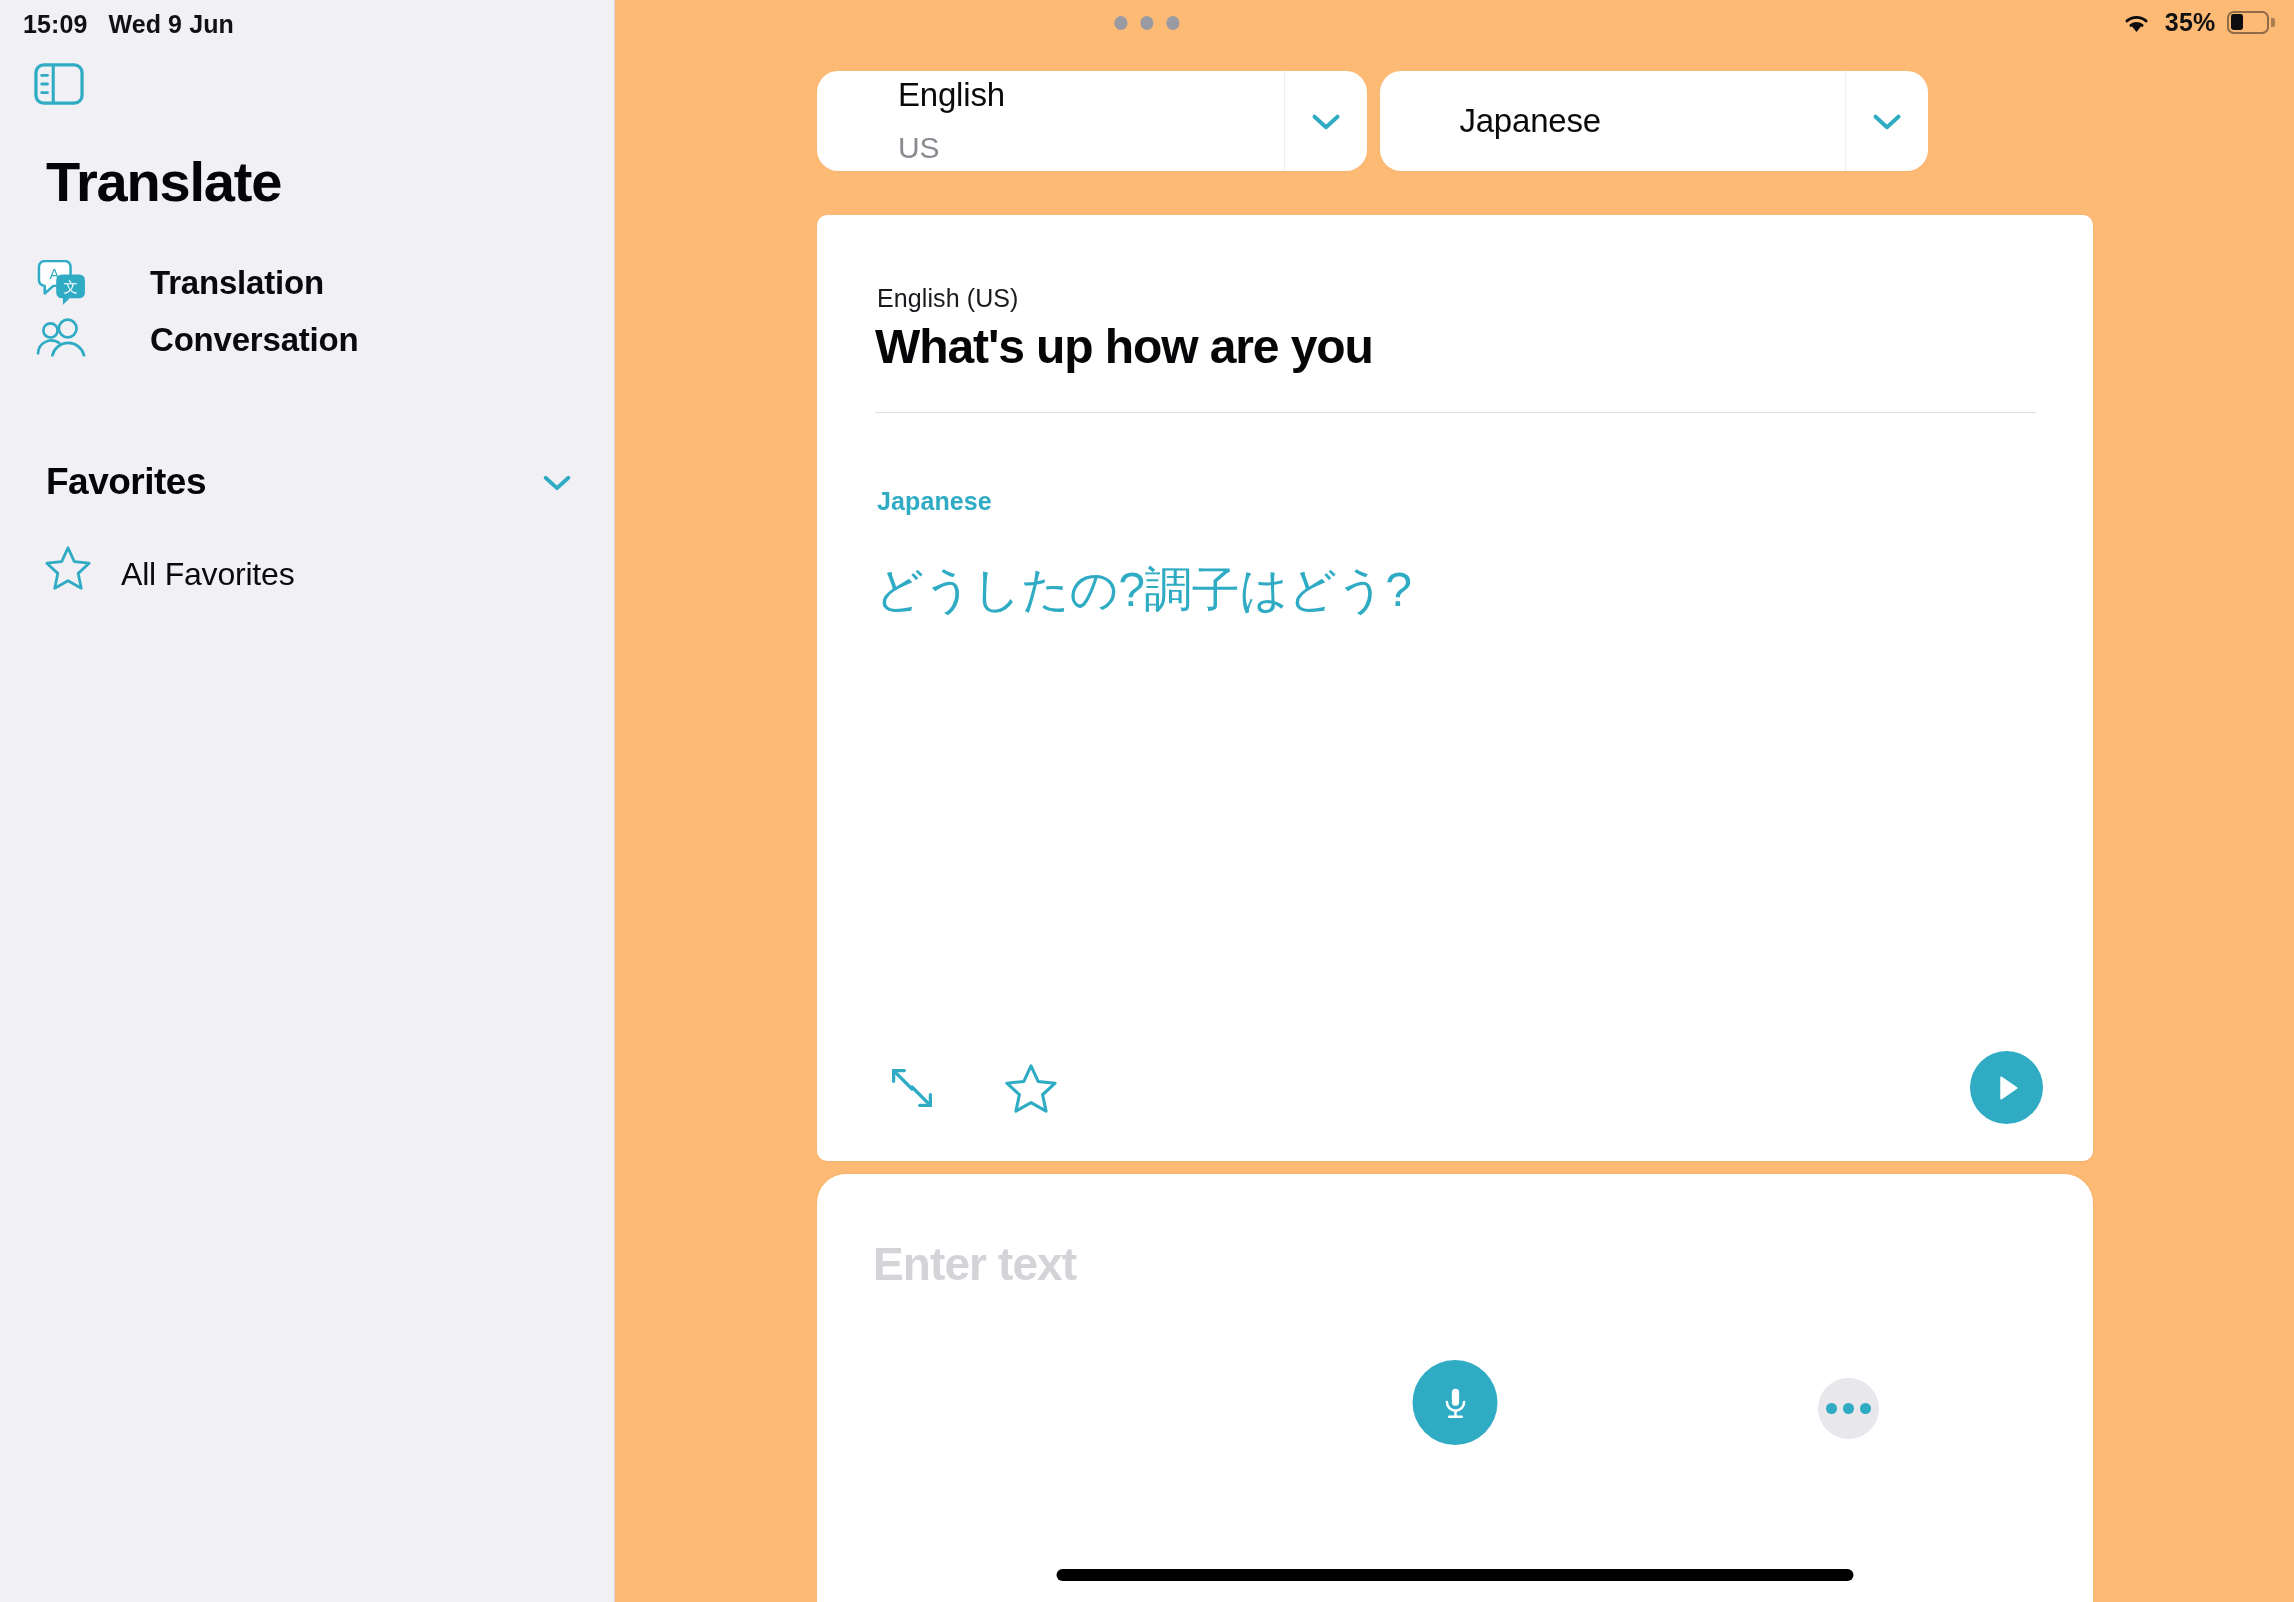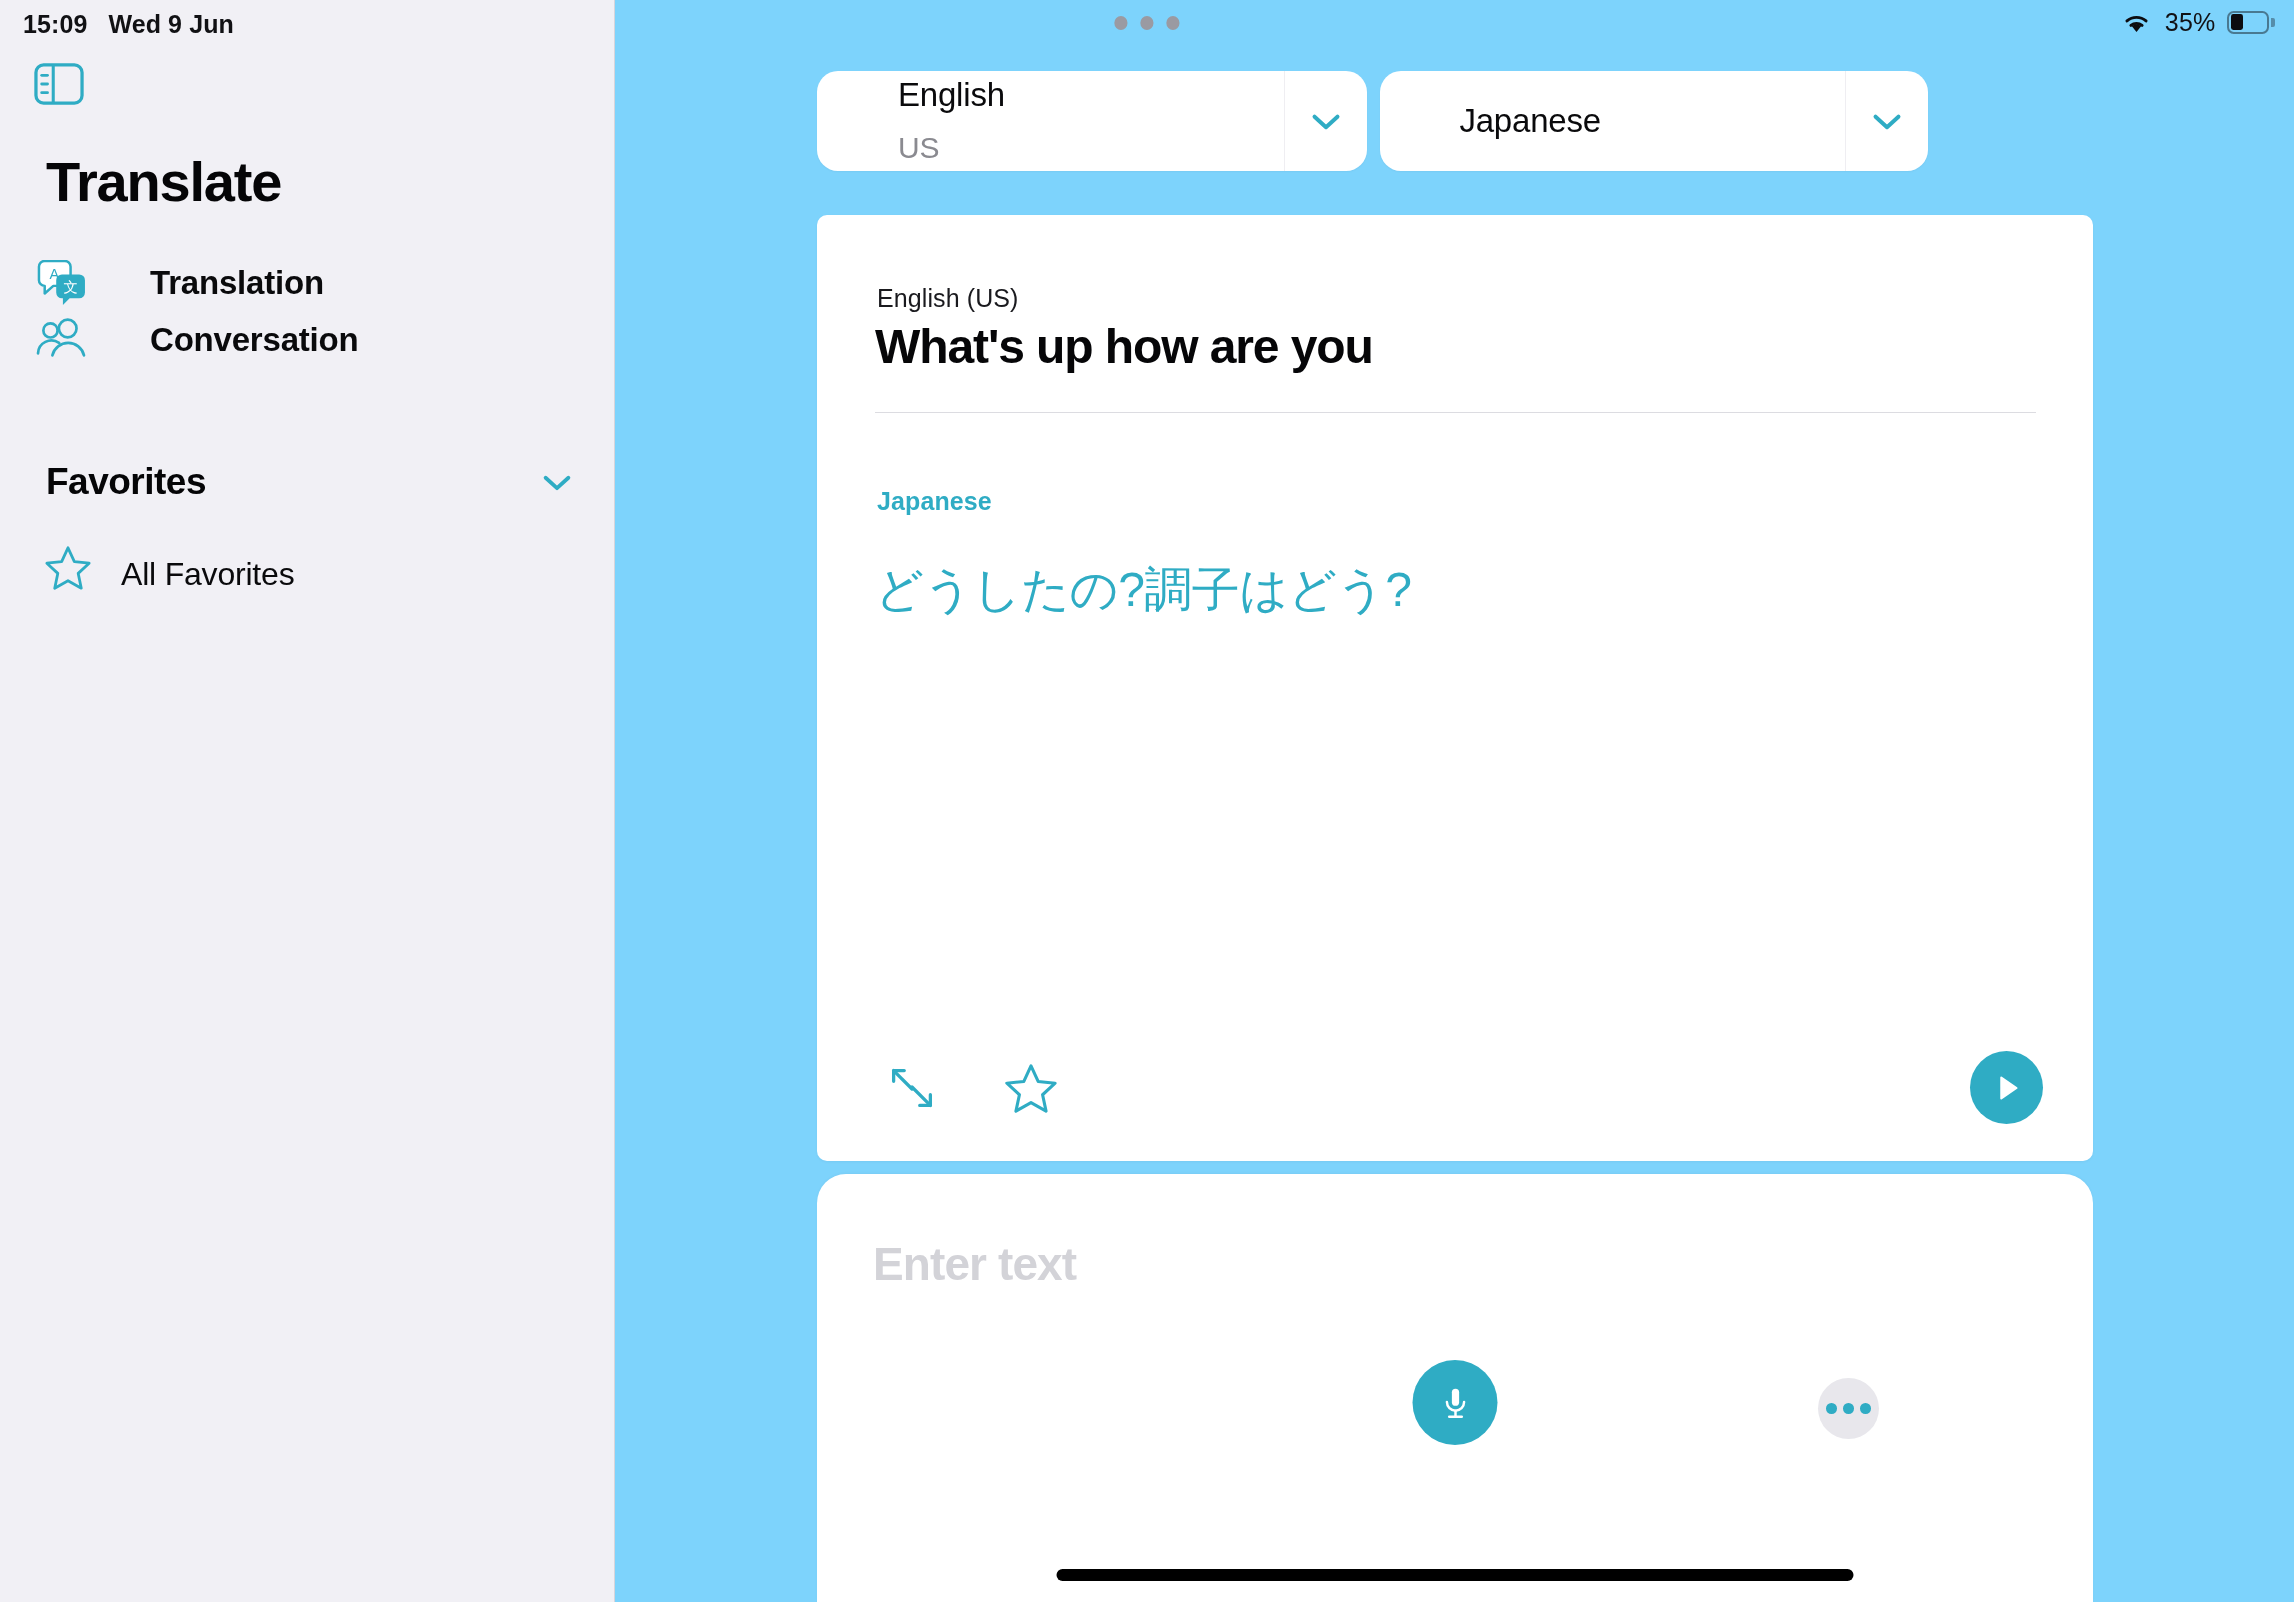--- a/index.html
+++ b/index.html
@@ -6,21 +6,21 @@
   html, body {
     width:2294px; height:1602px;
     overflow:hidden;
     background:#F1F0F5;
     font-family:"Liberation Sans", sans-serif;
     -webkit-font-smoothing:antialiased;
   }
   #screen {
     position:relative;
     width:2294px; height:1602px;
-    background:#7dd3fc;
+    background:#fdba74;
   }
 
   
   #status-bar {
     position:absolute; top:0; left:0; width:2294px; height:46px;
     z-index:40;
   }
   #status-left {
     position:absolute; left:23px; top:9.6px;
     display:flex; align-items:center; gap:21px;
@@ -37,21 +37,21 @@
     display:block; width:13.4px; height:13.4px; border-radius:50%;
     background:#9A9AA2;
   }
 
   #status-right {
     position:absolute; right:21px; top:7.7px;
     display:flex; align-items:center; gap:11.5px;
   }
   #wifi-icon { width:33px; height:25px; display:block; }
   #battery-pct {
-    font-size:25px; font-weight:400; color:#111114; letter-spacing:0.2px;
+    font-size:25px; font-weight:700; color:#111114; letter-spacing:0.2px;
   }
   #battery-icon { position:relative; width:46px; height:23px; }
   #battery-body {
     position:absolute; left:0; top:0; width:42px; height:23px;
     border:2.3px solid #0C0C10; border-radius:6.7px; opacity:0.45;
   }
   #battery-fill {
     position:absolute; left:3.8px; top:3.8px; height:15.4px; width:13.4px;
     background:#0C0C10; border-radius:2.4px;
   }

